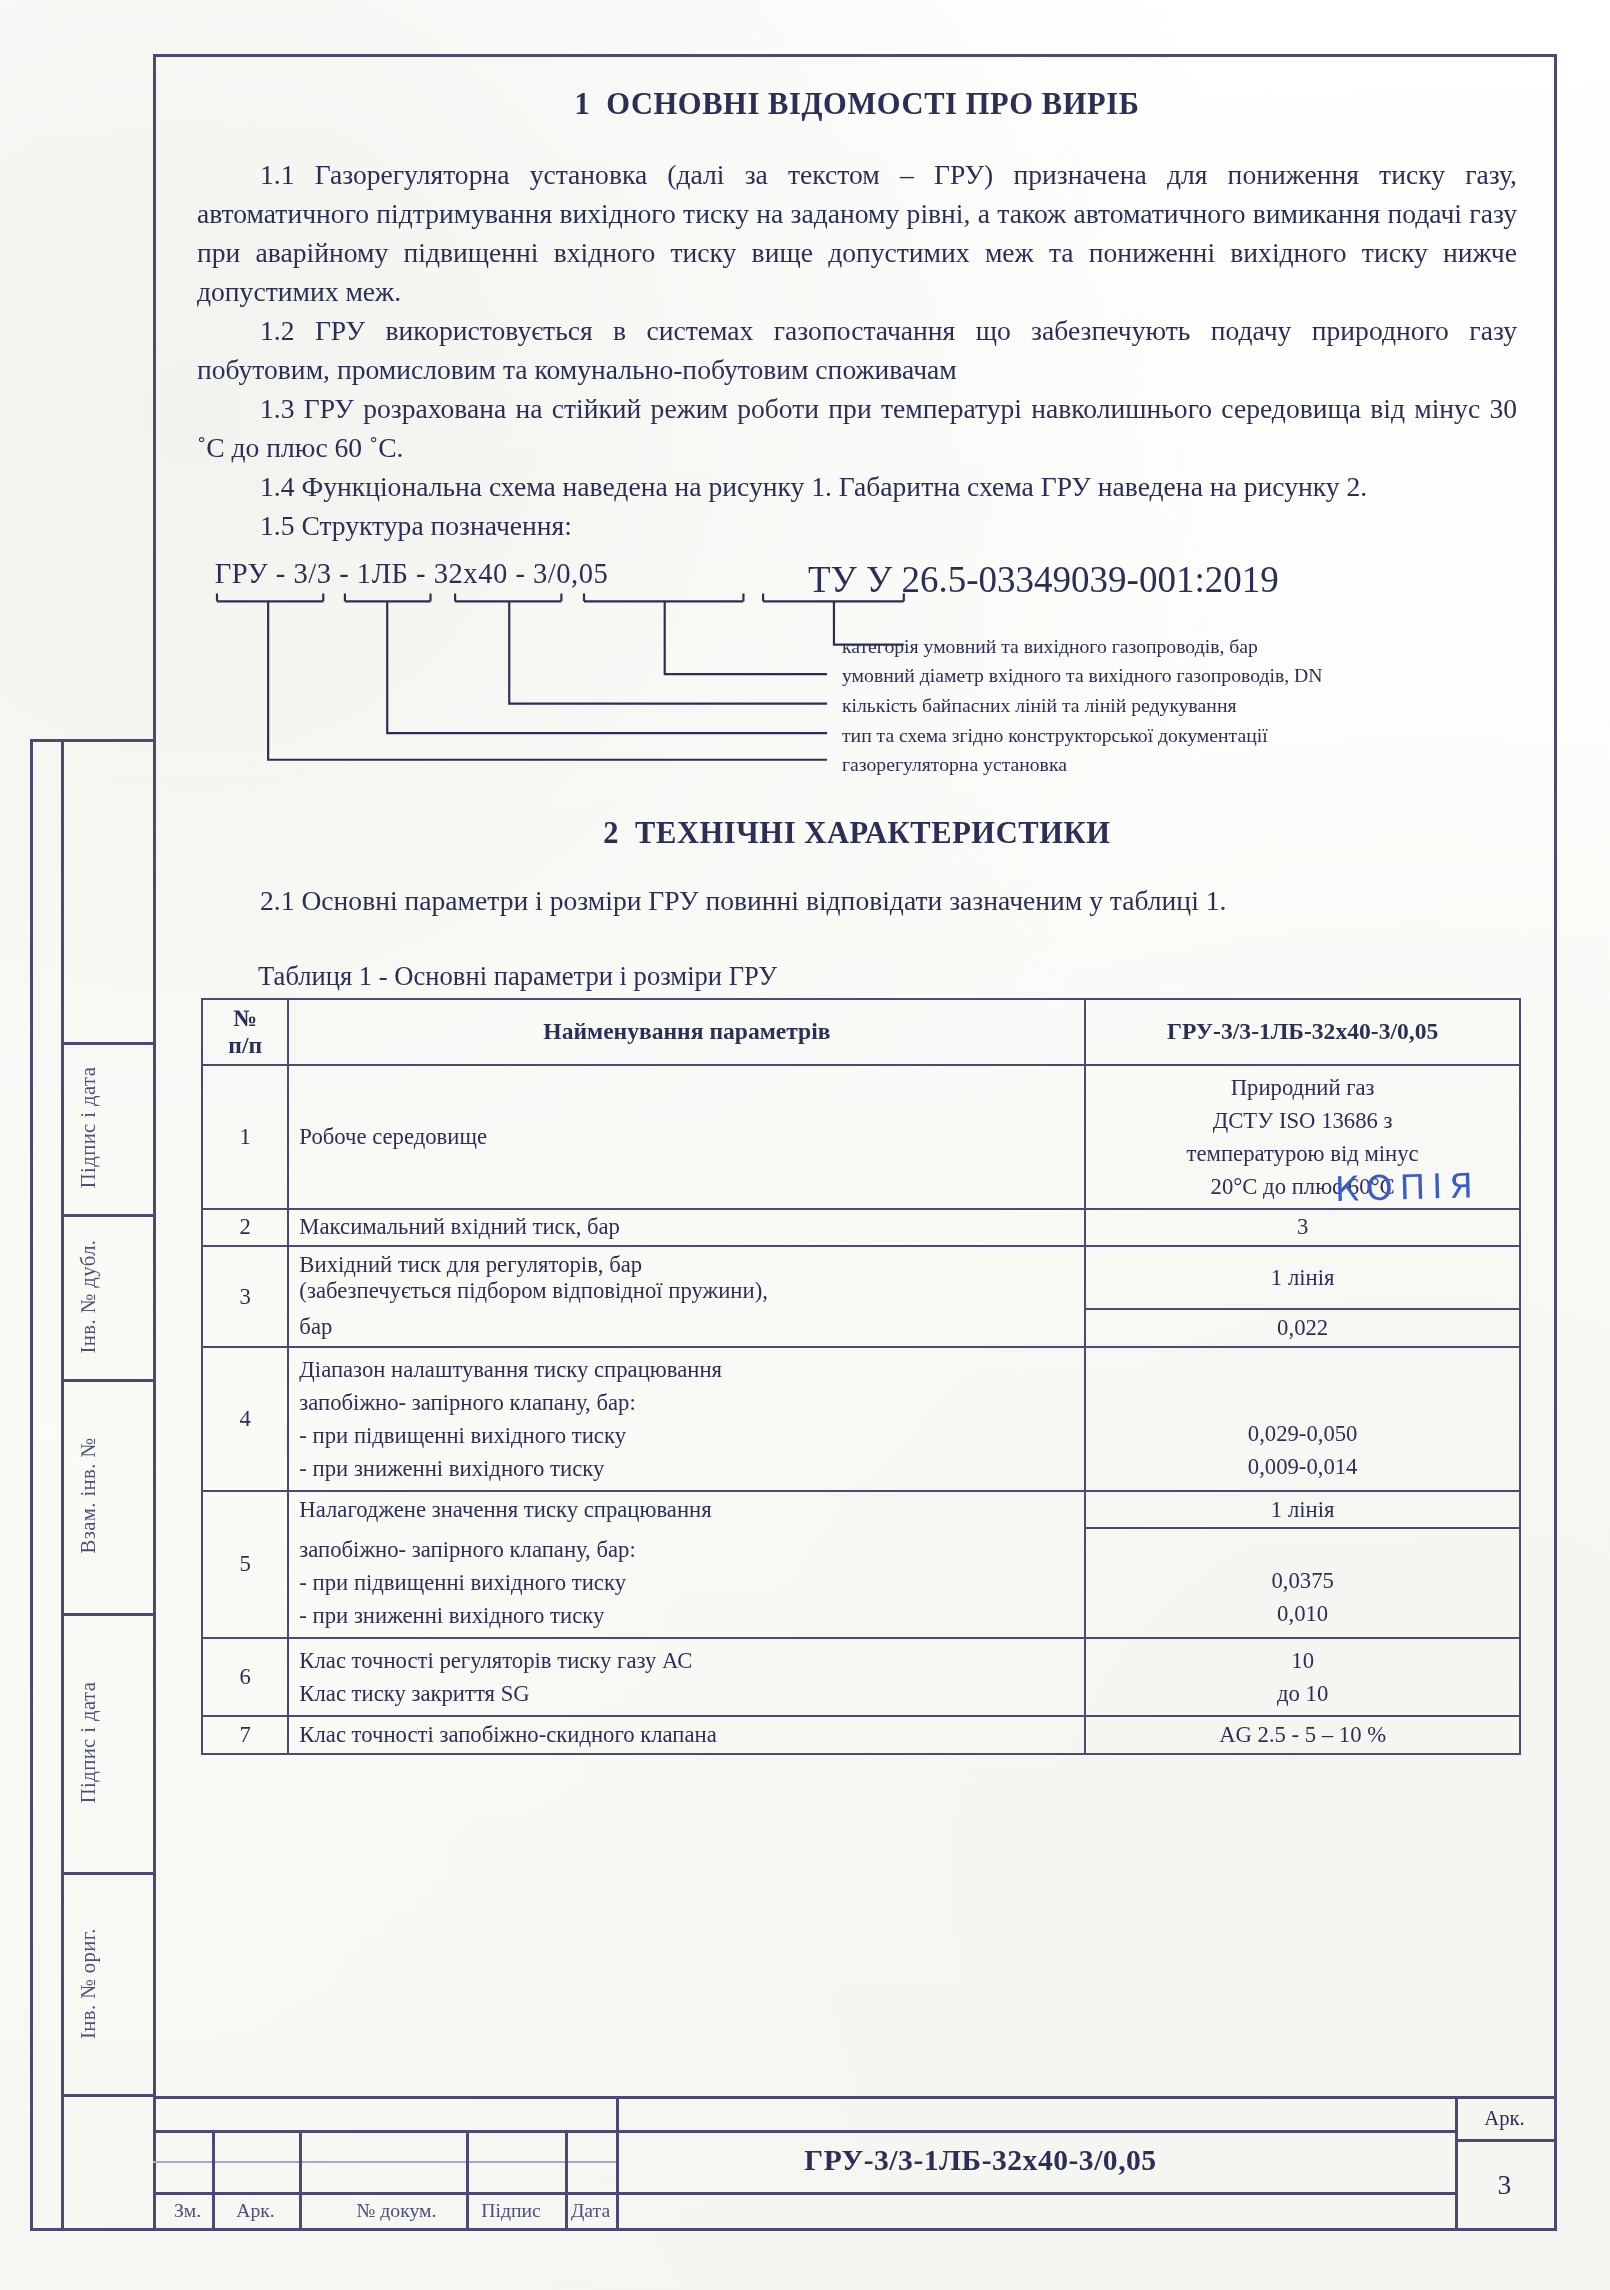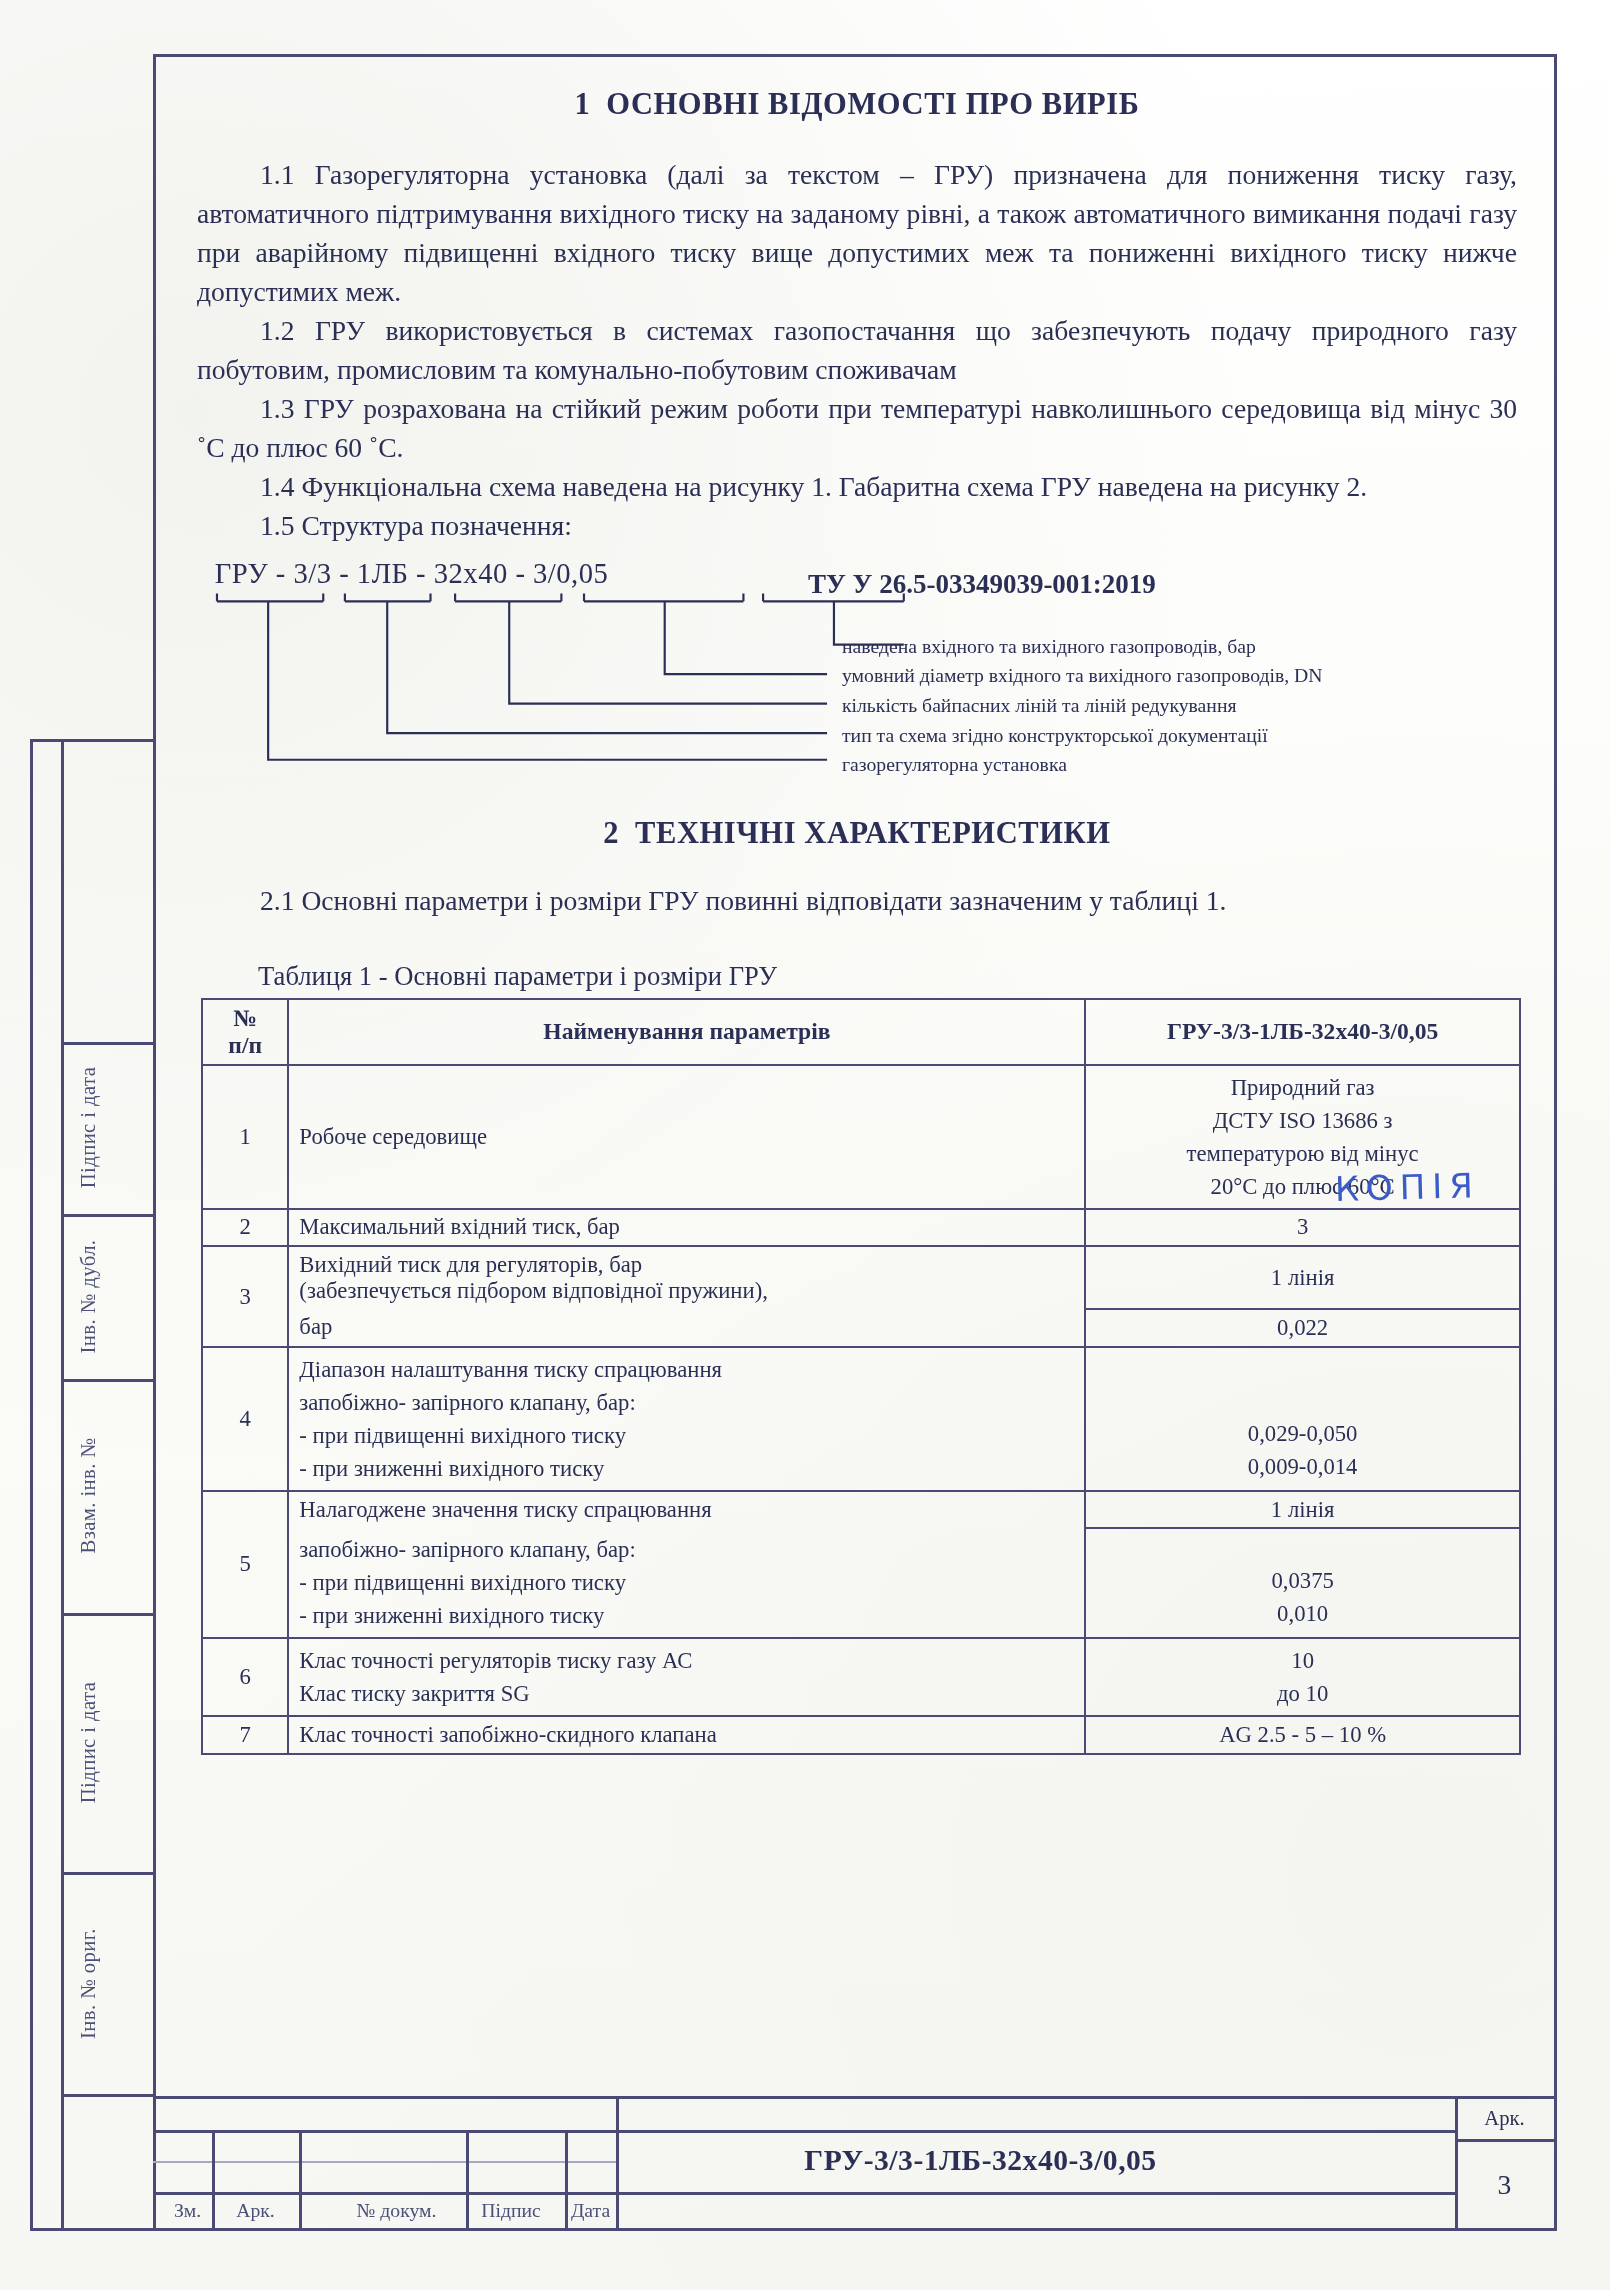--- a/index.html
+++ b/index.html
@@ -60,21 +60,21 @@
     margin:0;text-indent:63px;
     color:#2b2f55;
   }
   
   .desig-wrap{position:relative;height:256px;margin-top:13.8px;}
   .desig-code{
     position:absolute;left:17.7px;top:0;
     font-size:28.6px;letter-spacing:0.5px;white-space:nowrap;
   }
   .tu{
-    position:absolute;left:611px;top:11px;font-size:27px;white-space:nowrap;font-weight:bold;
+    position:absolute;left:611px;top:0;font-size:37px;white-space:nowrap;
   }
   .desig-svg{position:absolute;left:0;top:0;}
   .ann{
     position:absolute;font-size:19.7px;line-height:26.6px;white-space:nowrap;
     color:#2b2f55;left:645px;
   }
   
   .tbl-cap{font-size:26.6px;margin:2px 0 5.9px 61px;}
   table.spec{
     border-collapse:collapse;width:1320px;margin-left:3.9px;
@@ -183,21 +183,21 @@
           <path d="M317,44 L317,148 L640,148"></path>
 
           <path d="M393,44 L393,36 M393,44 L555,44 M555,44 L555,36"></path>
           <path d="M475,44 L475,118 L640,118"></path>
 
           <path d="M575,44 L575,36 M575,44 L718,44 M718,44 L718,36"></path>
           <path d="M647,44 L647,88 L718,88"></path>
         </g>
       </svg>
 
-      <div class="ann" style="top:75px;">наведена вхідного та вихідного газопроводів, бар</div>
+      <div class="ann" style="top:75px;">категорія умовний та вихідного газопроводів, бар</div>
       <div class="ann" style="top:104px;">умовний діаметр вхідного та вихідного газопроводів, DN</div>
       <div class="ann" style="top:134px;">кількість байпасних ліній та ліній редукування</div>
       <div class="ann" style="top:164px;">тип та схема згідно конструкторської документації</div>
       <div class="ann" style="top:193px;">газорегуляторна установка</div>
     </div>
 
     <h1 class="sec" style="margin-top:2px;margin-bottom:29.6px;">
       <span class="num">2</span><span>ТЕХНІЧНІ ХАРАКТЕРИСТИКИ</span>
     </h1>
 

